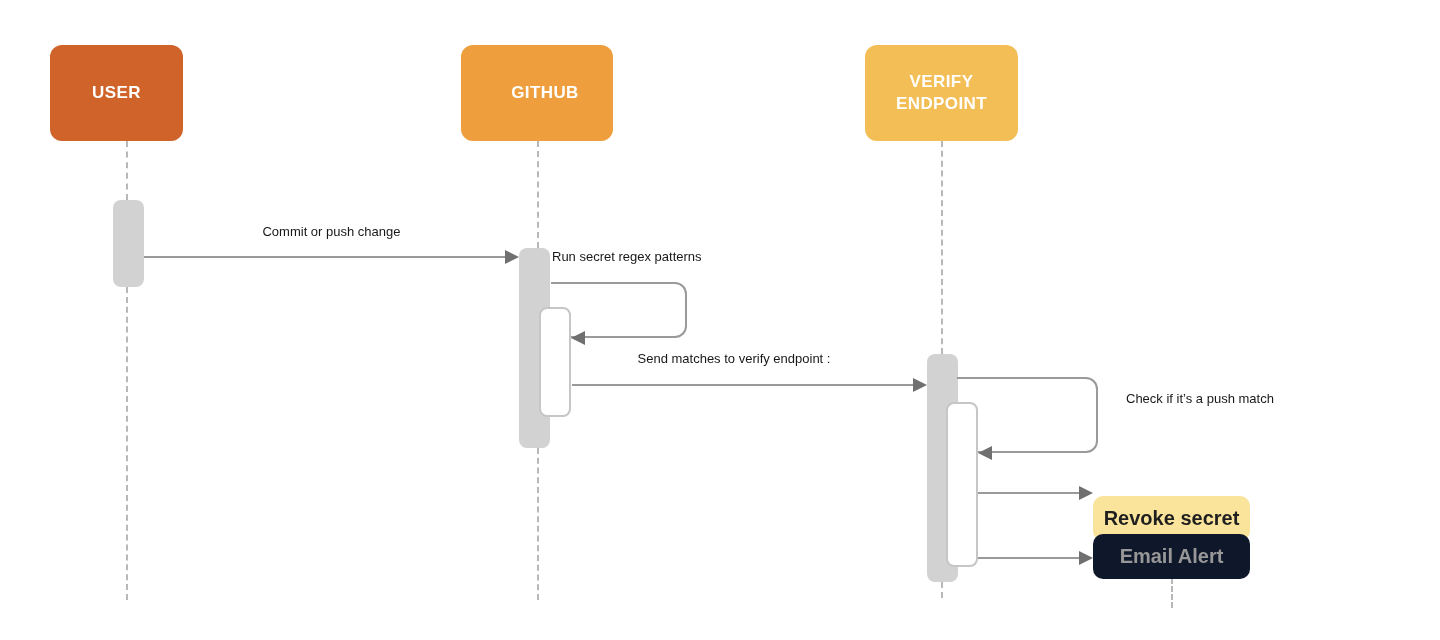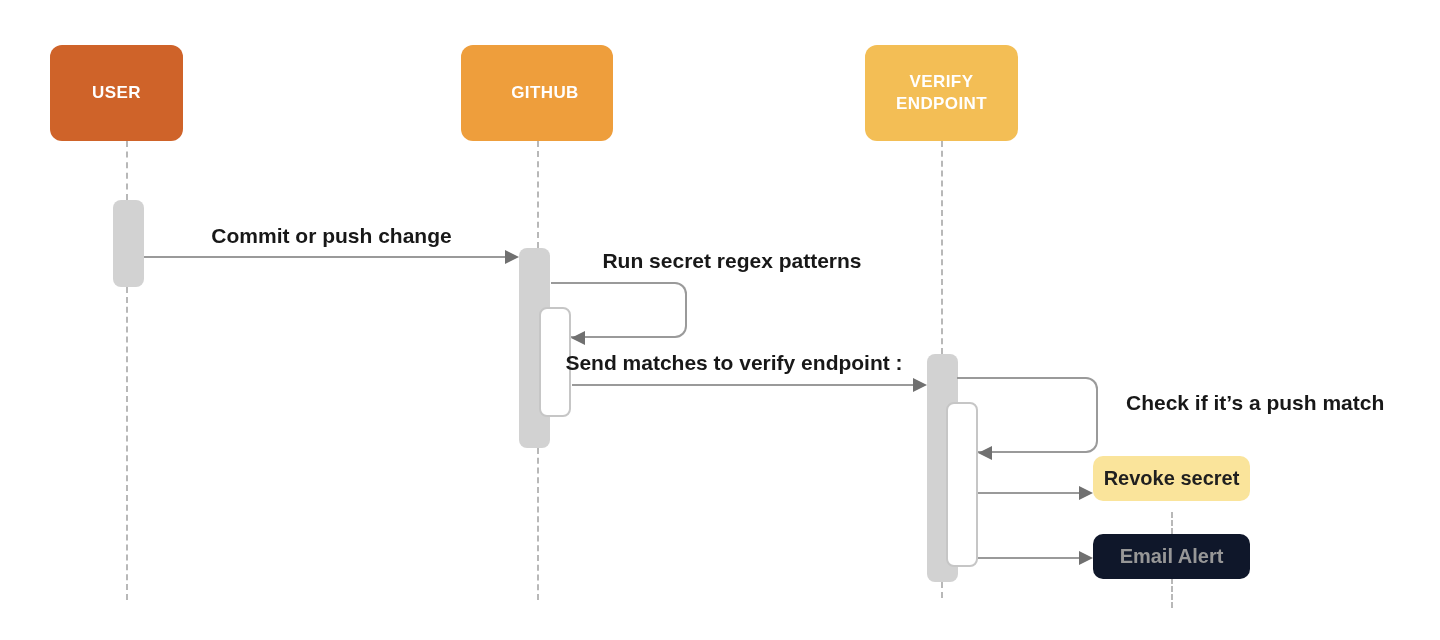--- a/index.html
+++ b/index.html
@@ -70,35 +70,35 @@
   }
   .ah-commit { left: 505px;  top: 250px; }
   .ah-send   { left: 913px;  top: 378px; }
   .ah-revoke { left: 1079px; top: 486px; }
   .ah-email  { left: 1079px; top: 551px; }
   .ah-loop-github { left: 571px; top: 331px; }
   .ah-loop-verify { left: 978px; top: 446px; }
 
   
   .msg-label {
-    position: absolute; font-weight: bold; font-size: 21px;
+    position: absolute; font-weight: normal; font-size: 13px;
     color: var(--message-text, #181818); z-index: 7; white-space: nowrap;
   }
   .label-commit { left: 144px;  top: 224px; width: 375px; text-align: center; }
-  .label-regex  { left: 552px;  top: 249px; width: 360px; text-align: center; }
+  .label-regex  { left: 552px;  top: 249px; width: 360px; }
   .label-send   { left: 556px;  top: 351px; width: 356px; text-align: center; }
   .label-check  { left: 1126px; top: 391px; }
 
   
   .note {
     position: absolute; left: 1093px; width: 157px; height: 45px; border-radius: 10px;
     background: var(--note-fill, #FAE49B); display: flex; align-items: center; justify-content: center;
     font-weight: bold; font-size: 20px; z-index: 5;
   }
-  .note-revoke { top: 456px; align-items: center; }
+  .note-revoke { top: 496px; align-items: center; }
   .note-email  { top: 534px; }
 </style>
 </head>
 <body>
 
 <div class="canvas">
 
   <div class="actor actor-user" style="background: rgb(207, 99, 41); color: rgb(255, 255, 255);">
     <span>USER</span>
   </div>

